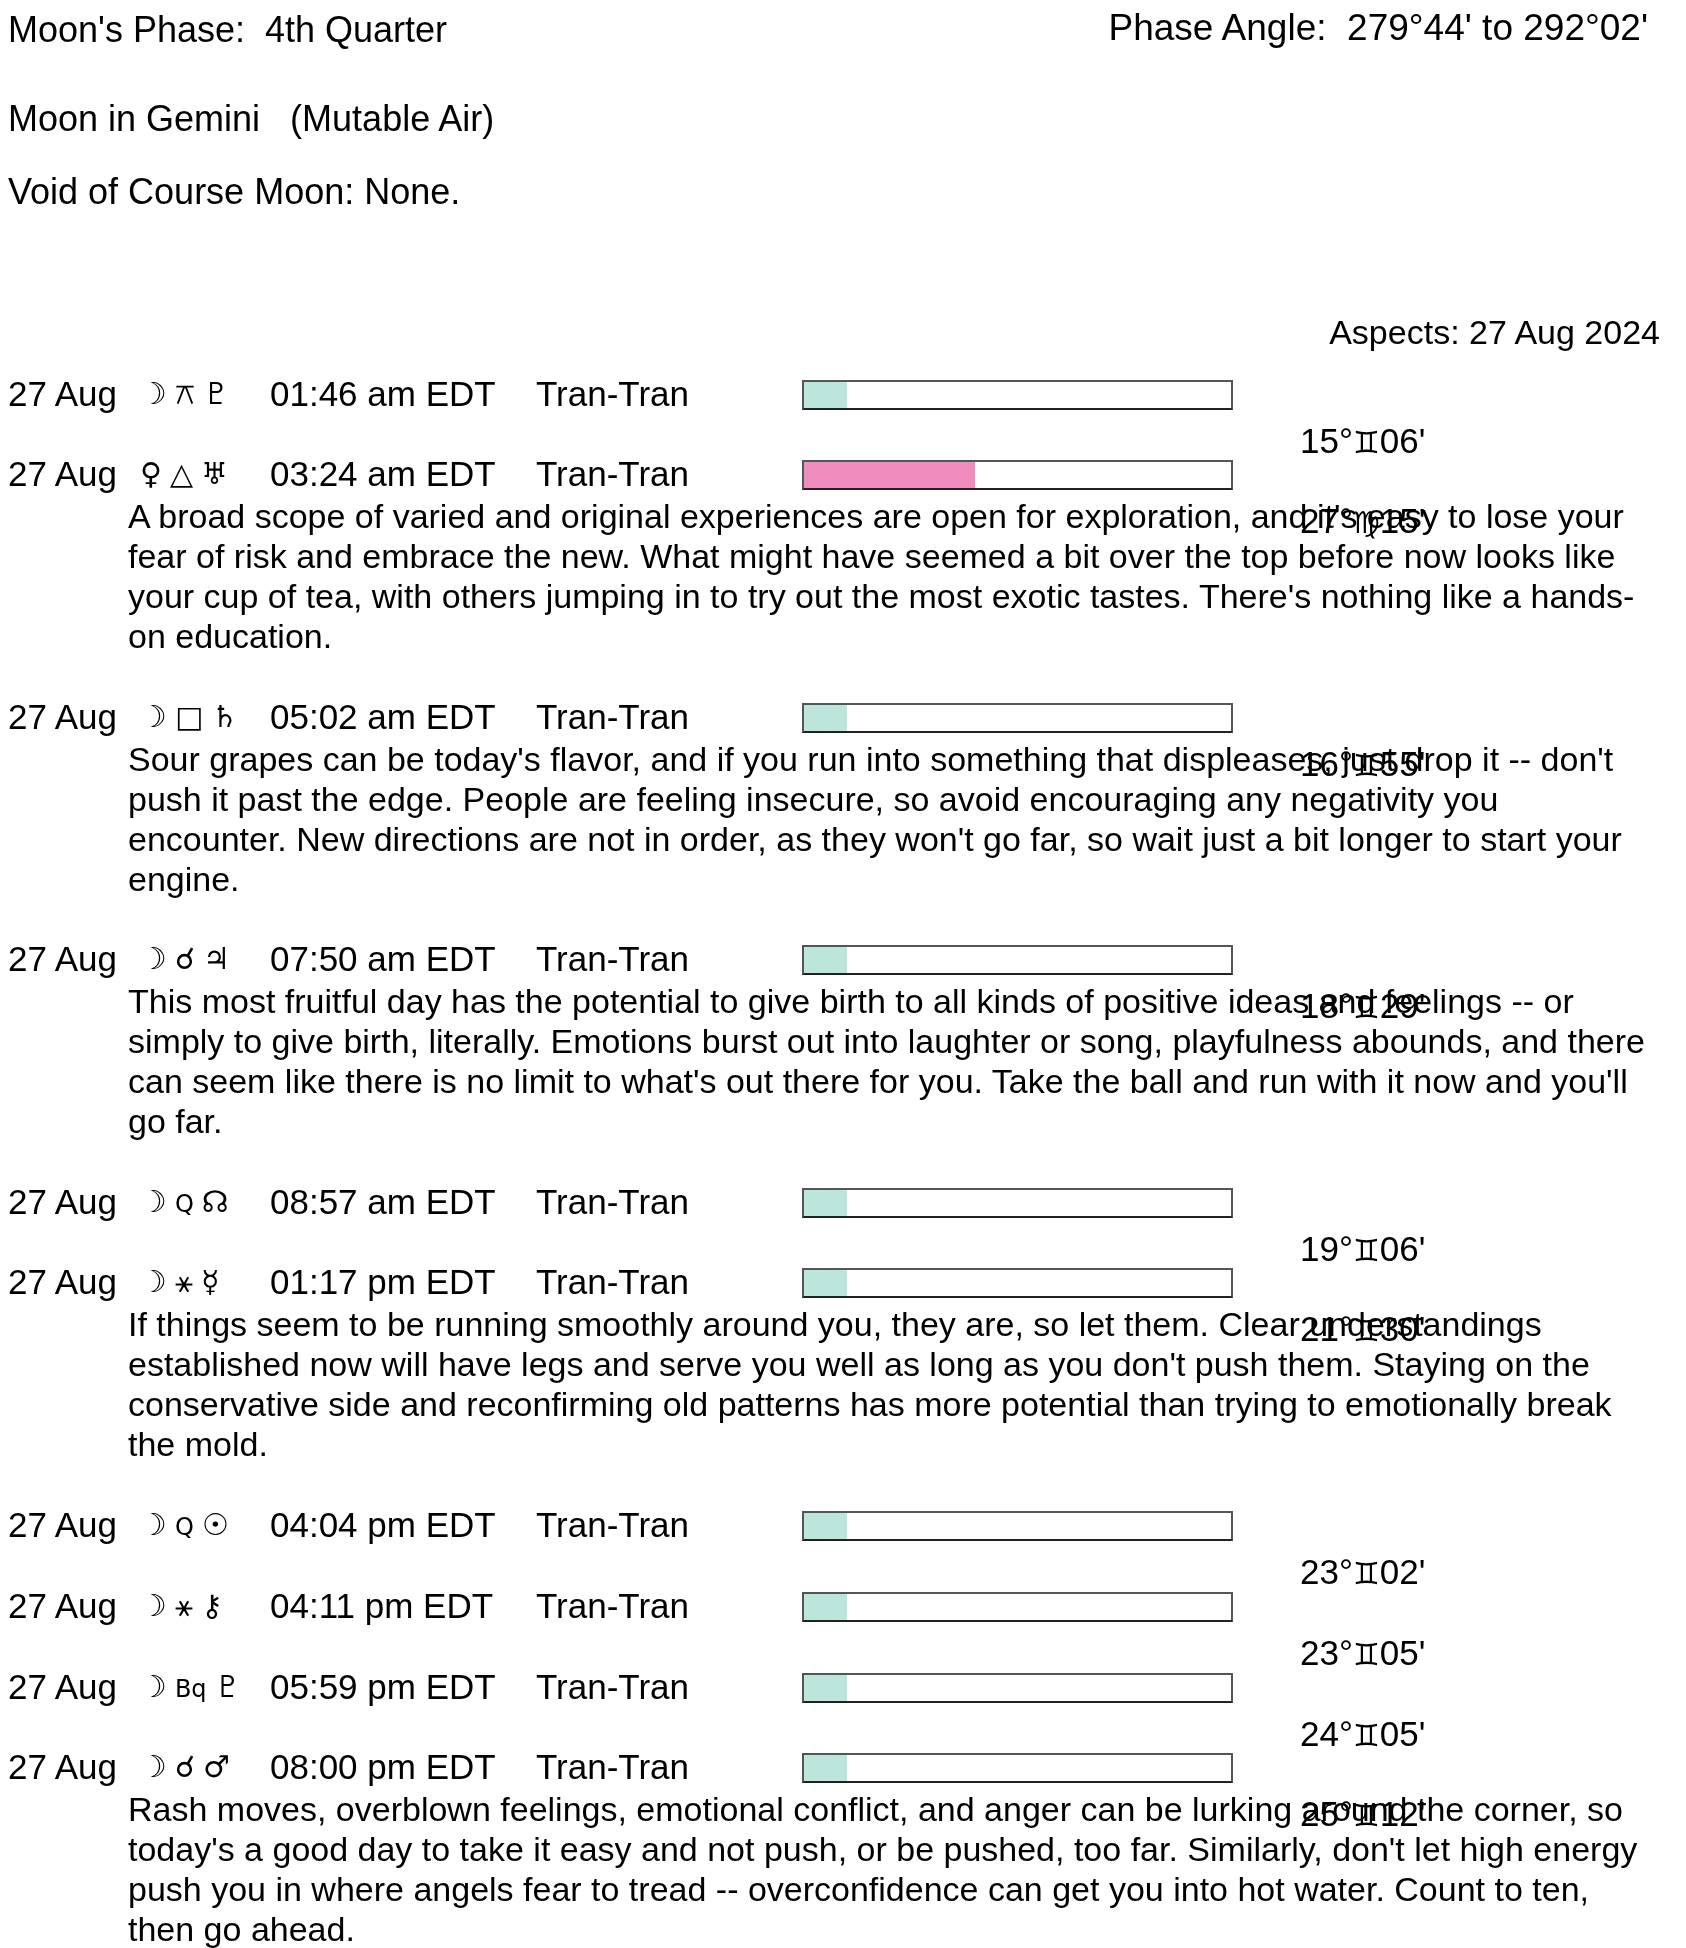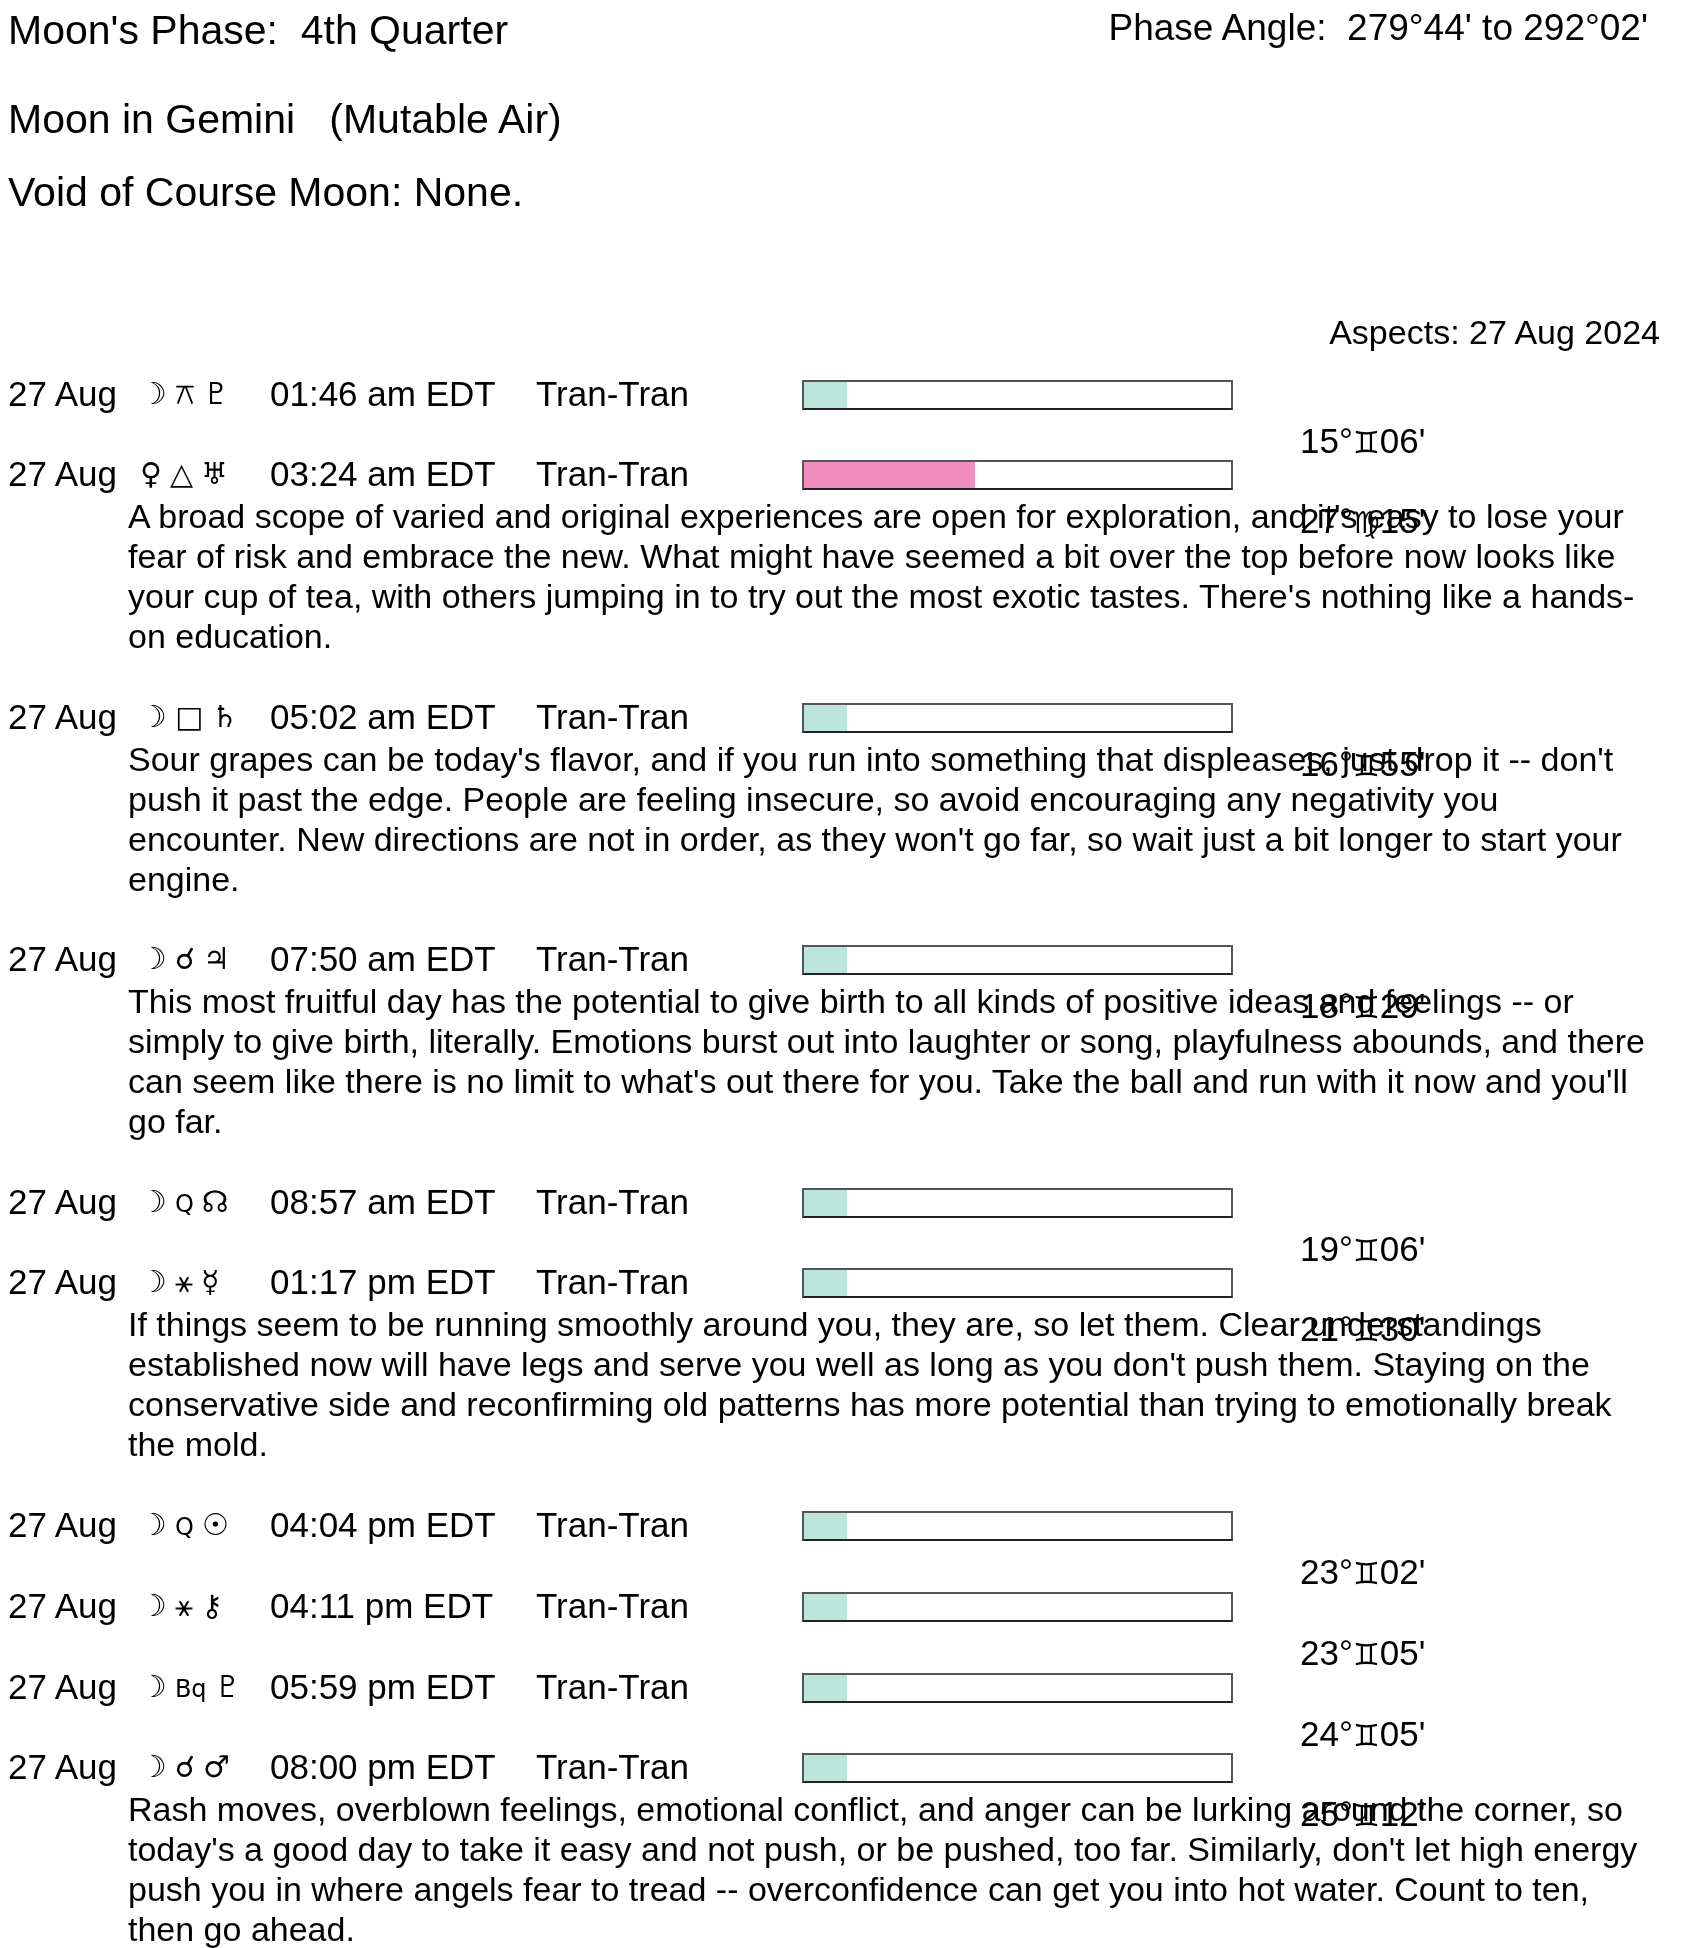--- a/index.html
+++ b/index.html
@@ -1,20 +1,20 @@
 <!DOCTYPE html>
 <html><head>
   <meta charset="utf-8">
   <style>
     html, body { margin: 0; padding: 0; background: #ffffff; }
     body {
       width: 1686px; height: 1948px; position: relative; overflow: hidden;
       font-family: "Liberation Sans", sans-serif; color: #000;
     }
-    .hdr { position: absolute; font-size: 41px; line-height: 40px; white-space: pre; }
+    .hdr { position: absolute; font-size: 36px; line-height: 40px; white-space: pre; }
     .phase-angle { position: absolute; top: 12px; right: 38px; font-size: 37px; line-height: 32px; white-space: pre; }
     .section-title { position: absolute; top: 312px; left: 0; width: 1660px; text-align: right; font-size: 34px; line-height: 40px; }
     .aspect { position: absolute; left: 0; width: 1686px; }
     .row { position: relative; height: 44px; font-size: 35px; line-height: 44px; white-space: pre; }
     .row .date { position: absolute; left: 8px; top: 0; }
     .row .glyphs { position: absolute; left: 140px; top: 0; width: 130px; font-family: "DejaVu Sans", sans-serif; font-size: 30px; }
     .row .glyphs span { display: inline-block; margin-right: 8px; }
     .row .glyphs .small { font-size: 24px; }
     .row .time { position: absolute; left: 270px; top: 0; }
     .row .kind { position: absolute; left: 536px; top: 0; }

